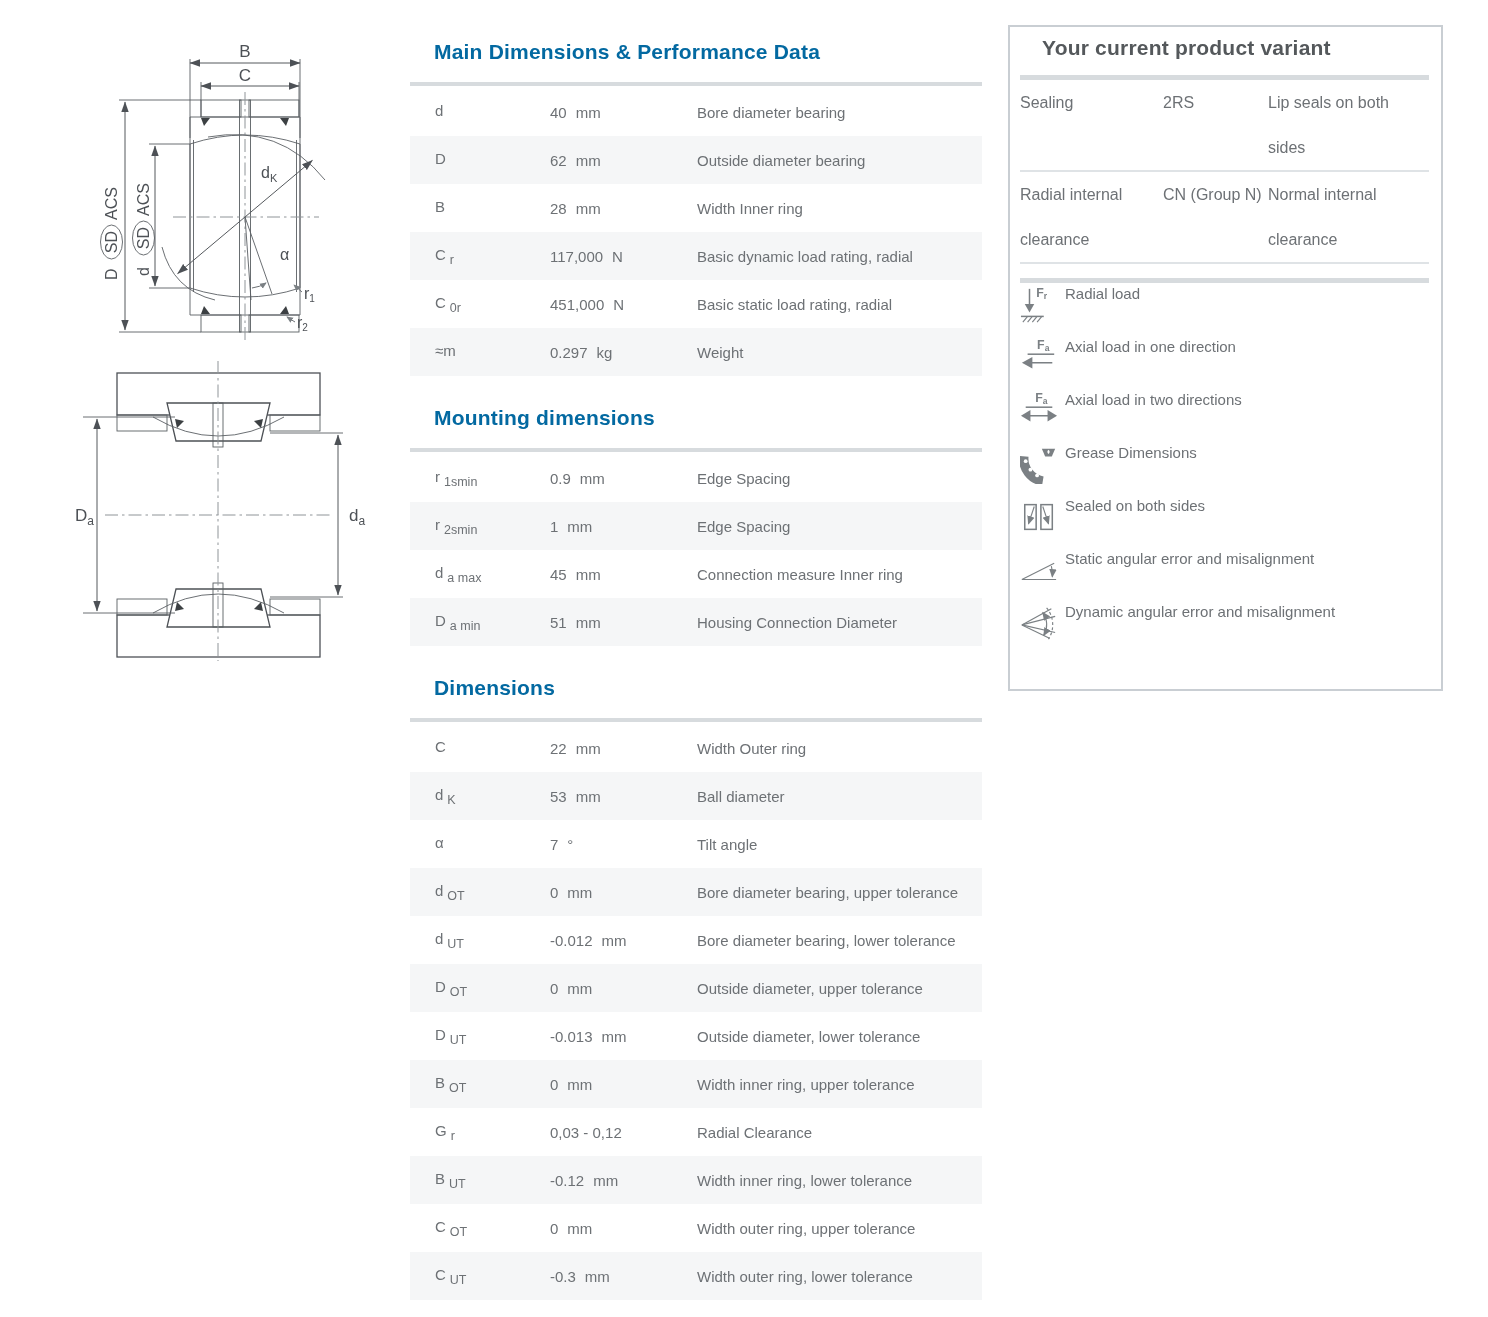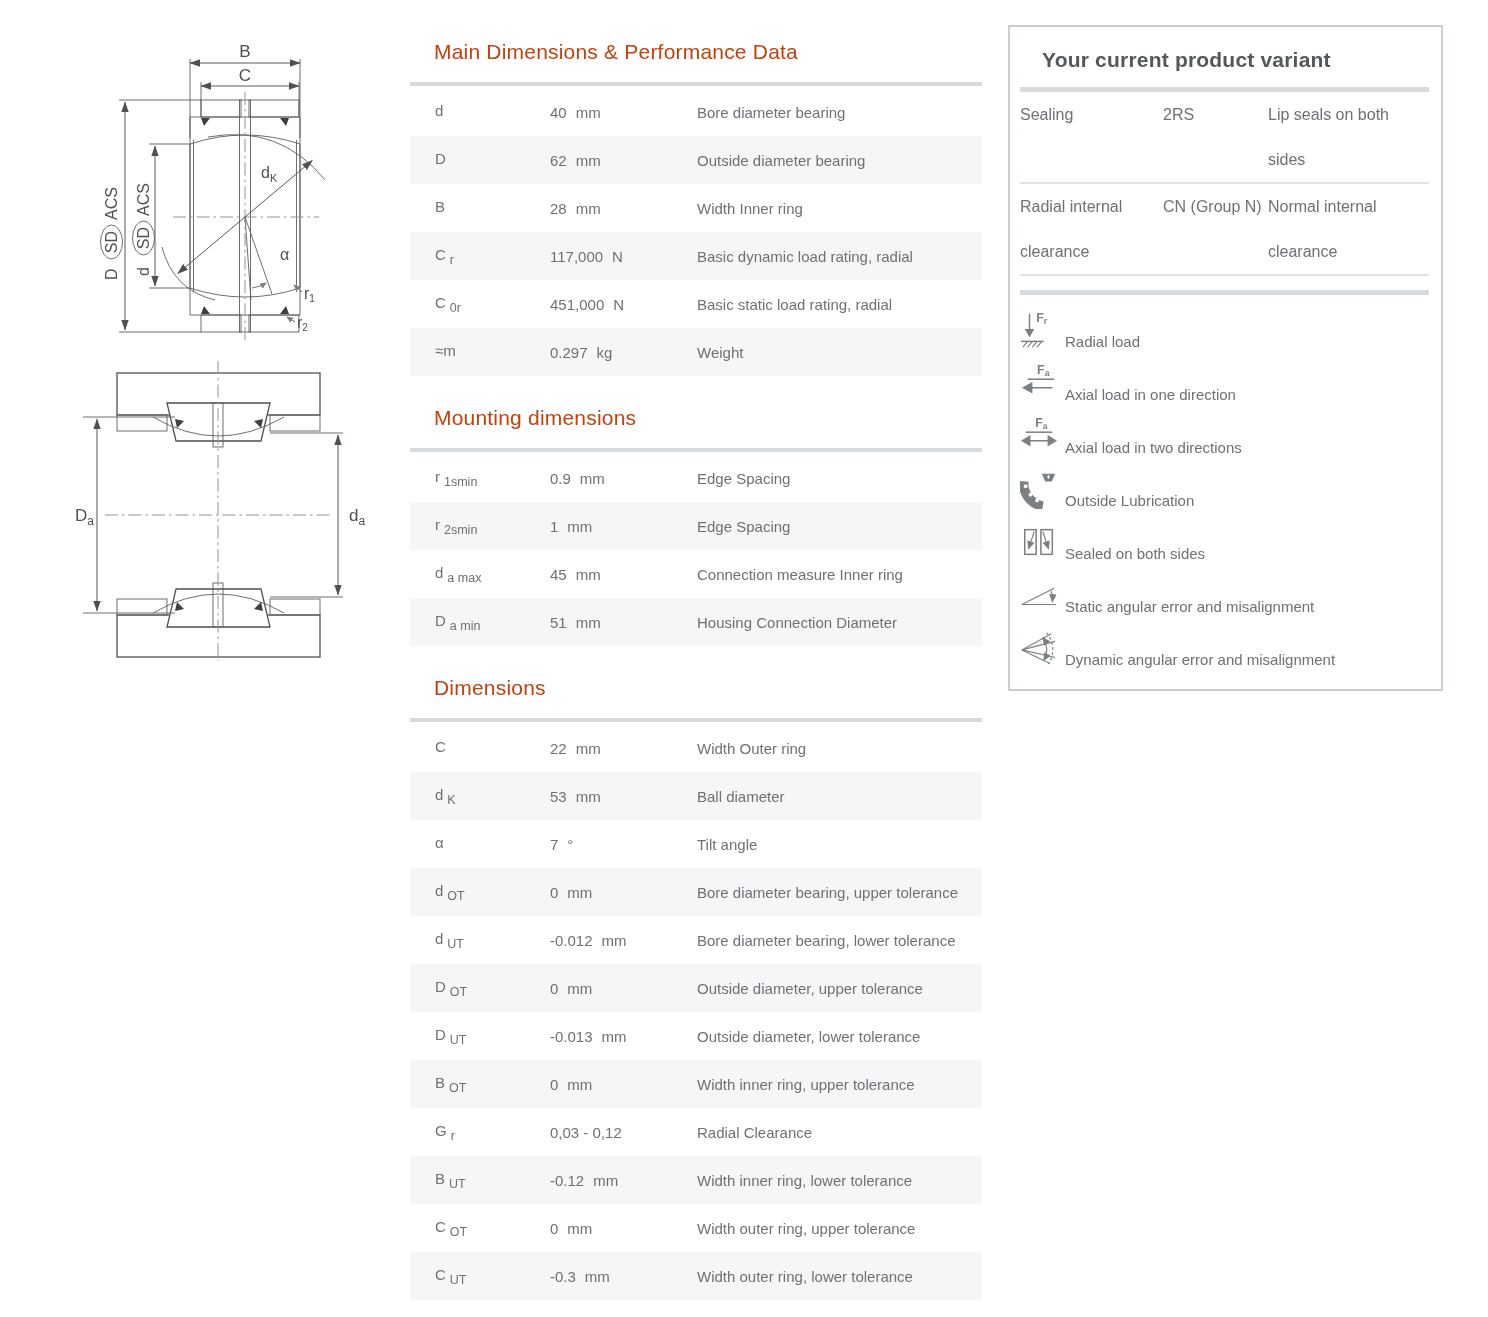--- a/index.html
+++ b/index.html
@@ -7,42 +7,42 @@
   #app{position:relative;width:1488px;height:1317px;background:#ffffff;
        font-family:"Liberation Sans",sans-serif;color:#6d7175;overflow:hidden}
   .fig{position:absolute}
   #fig-front{left:75px;top:28px}
   #fig-mounted{left:75px;top:355px}
 
   
   #mid{position:absolute;left:410px;top:38px;width:572px}
   .sec{margin-top:28px}
   .sec:first-child{margin-top:0}
-  .sec-title{font-size:21px;font-weight:normal;color:#c2410c;line-height:28px;padding-left:24px;letter-spacing:.2px}
+  .sec-title{font-size:21px;font-weight:bold;color:#0369a1;line-height:28px;padding-left:24px;letter-spacing:.2px}
   .divider{height:4px;background:#d7dbde;margin-top:16px;margin-bottom:2px}
   .trow{display:flex;align-items:center;height:48px;padding:0 16px 0 25px;font-size:15px}
   .trow.alt{background:#f5f6f7}
   .trow .sym{width:115px;flex:none}
   .sym sub{font-size:12.5px;margin-left:4px}
   .trow .val{width:147px;flex:none;display:flex}
   .val .unit{margin-left:9px}
   .val .unit:empty{display:none}
   .trow .desc{flex:1;white-space:nowrap}
 
   
   #panel{position:absolute;left:1008px;top:25px;width:435px;height:666px;
-         border:2px solid #c9ced3;background:#fff;padding:20px 12px 0 10px}
+         border:2px solid #c9ced3;background:#fff;padding:8px 12px 0 10px}
   .panel-title{font-size:21px;font-weight:bold;color:#54585b;margin-left:22px;line-height:26px;letter-spacing:.2px}
   .pdiv{height:5px;background:#d7dbde;margin-top:14px}
   .pdiv.thin{height:2px;background:#dfe3e6;margin-top:0}
   .vrow{display:grid;grid-template-columns:143px 105px 1fr;font-size:16px}
   .vrow .cell{line-height:45px}
   .vrow .cell.wrap{white-space:normal}
   .char-items{margin-top:2px}
-  .char-item{display:flex;align-items:flex-end;height:53px;font-size:15px}
+  .char-item{display:flex;align-items:flex-start;height:53px;font-size:15px}
   .char-item .ci{width:38px;height:40px;flex:none}
   .char-item .clabel{margin-left:7px;white-space:nowrap}
   .ict{font-size:13px;font-weight:bold;fill:#7b8084}
 
   
   .ln{stroke:#4d5156;stroke-width:1.3;fill:none}
   .thin{stroke:#5a5f63;stroke-width:0.9;fill:none}
   .dim{stroke:#55595d;stroke-width:1;fill:none}
   .cl{stroke:#8f9498;stroke-width:1;fill:none;stroke-dasharray:13 4 2.5 4}
   .svgt{fill:#4d5156;font-size:16px}
@@ -470,21 +470,21 @@
 
       <div class="char-item">
         <svg class="ci" viewBox="0 0 40 40">
           <path d="M4 12 A 24 24 0 0 0 24 38" stroke="#7b8084" stroke-width="10" fill="none"></path>
           <circle cx="6" cy="17" r="2" fill="#ffffff"></circle>
           <circle cx="11" cy="26" r="2" fill="#ffffff"></circle>
           <circle cx="18" cy="32" r="2" fill="#ffffff"></circle>
           <path d="M23 4 L37 4 L33.5 12 L26.5 12 Z" class="icfill"></path>
           <path d="M30 5 q2.4 2.2 0 4.4 q-2.4 -2.2 0 -4.4 Z" fill="#ffffff"></path>
         </svg>
-        <span class="clabel">Outside Lubrication</span>
+        <span class="clabel">Grease Dimensions</span>
       </div>
 
       <div class="char-item">
         <svg class="ci" viewBox="0 0 40 40">
           <rect x="5" y="7" width="12" height="26" class="ic" stroke-width="1.5"></rect>
           <line x1="15" y1="9" x2="9" y2="27" class="icthin" marker-end="url(#icoarrow)"></line>
           <rect x="22" y="7" width="12" height="26" class="ic" stroke-width="1.5"></rect>
           <line x1="24" y1="9" x2="30" y2="27" class="icthin" marker-end="url(#icoarrow)"></line>
         </svg>
         <span class="clabel">Sealed on both sides</span>

